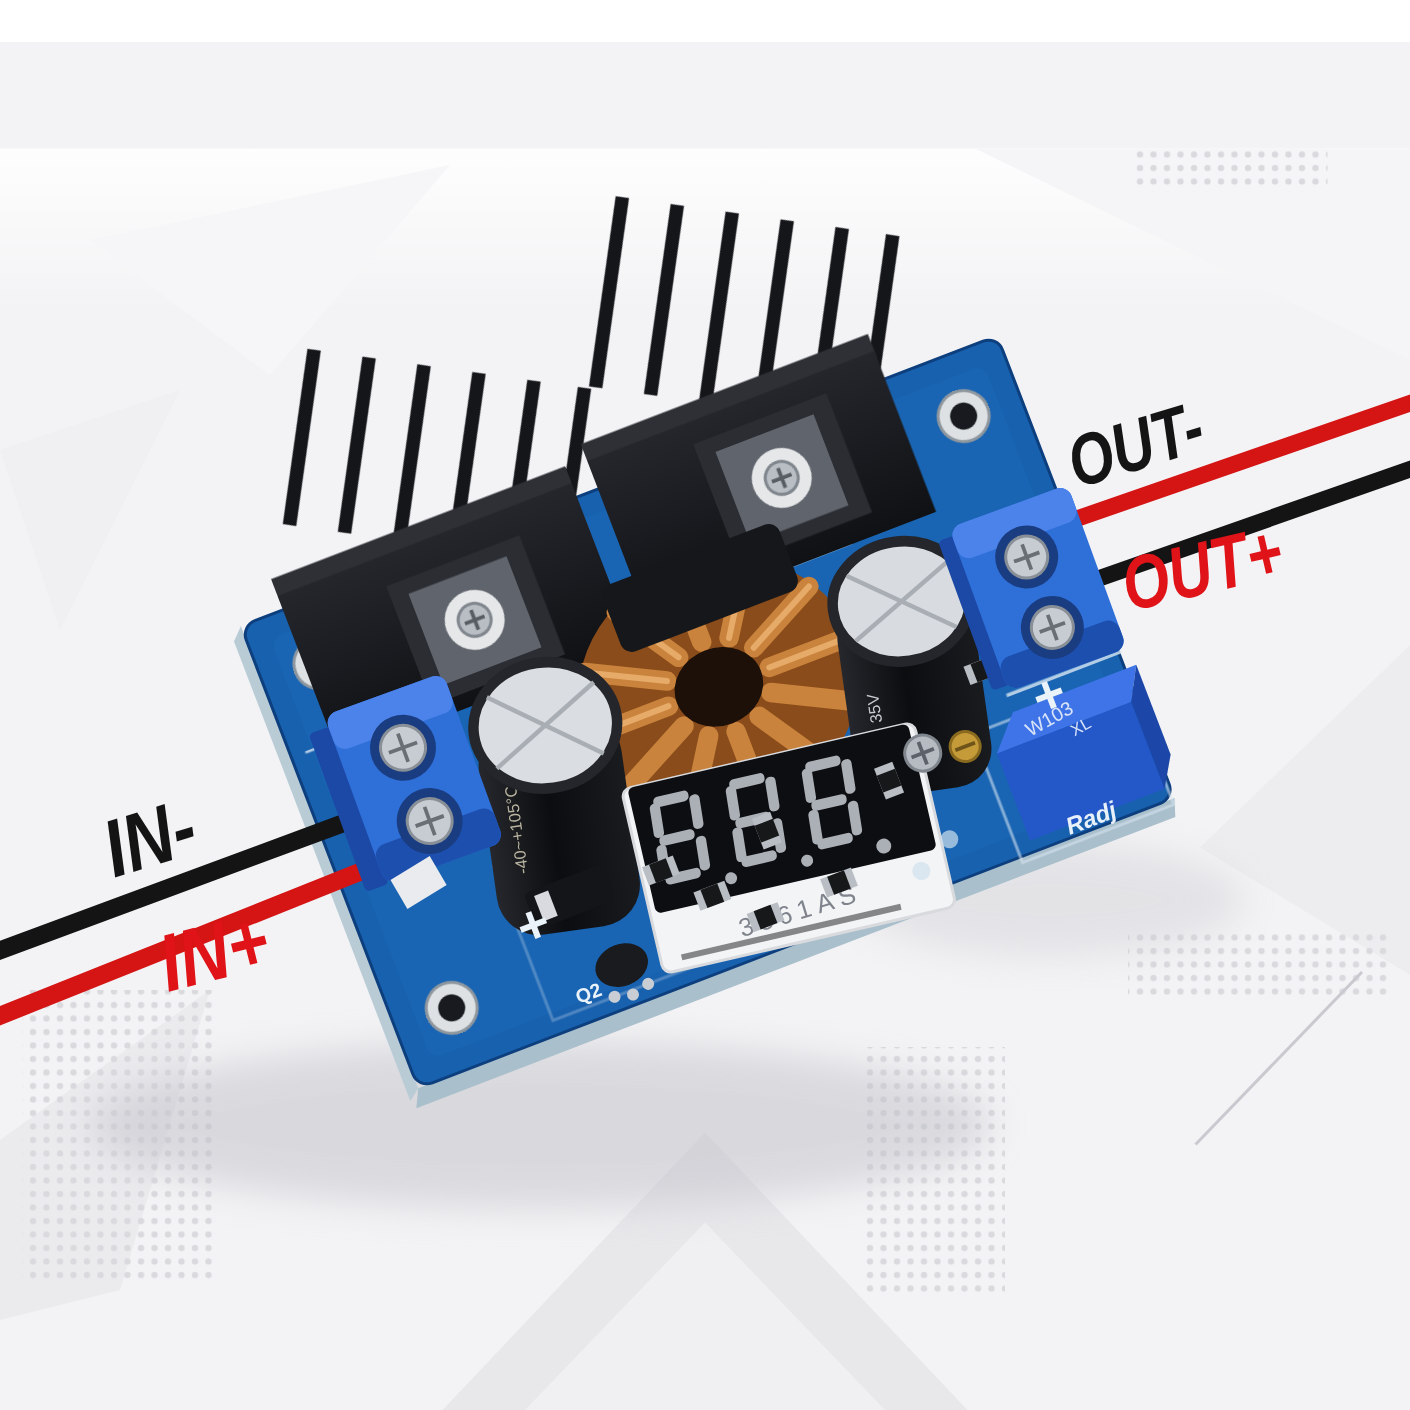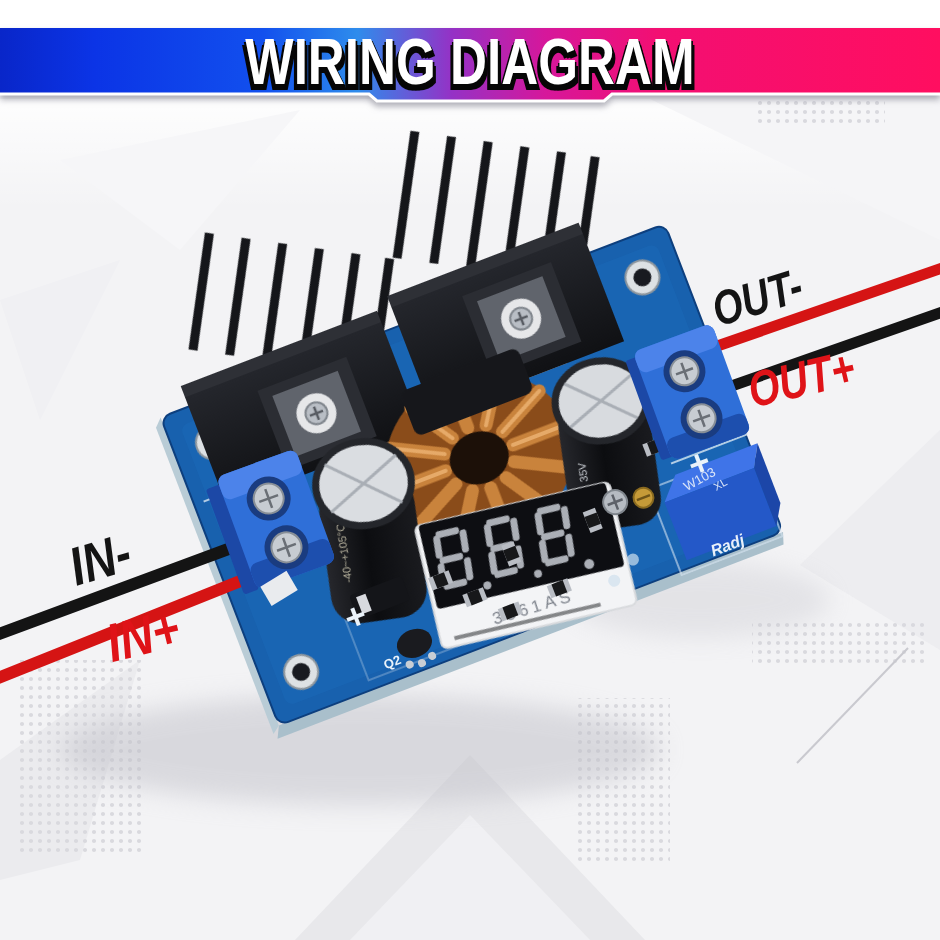--- a/index.html
+++ b/index.html
@@ -288,37 +288,18 @@
       <rect x="650" y="334" width="84" height="24" rx="8" fill="#4c83ea"></rect>
       <rect x="650" y="428" width="84" height="22" rx="8" fill="#1d4fae"></rect>
       <circle cx="692" cy="370" r="21" fill="#1a3c80"></circle>
         <circle cx="692" cy="420" r="21" fill="#1a3c80"></circle>
       <circle cx="692" cy="370" r="14" fill="#c7ccd2" stroke="#888f97" stroke-width="2"></circle>
       <circle cx="692" cy="420" r="14" fill="#c7ccd2" stroke="#888f97" stroke-width="2"></circle>
       <path d="M683,370 h18 M692,361 v18 M683,420 h18 M692,411 v18" stroke="#6a6f76" stroke-width="2.5"></path>
     </g>
   </svg>
 
-  <div class="banner">
-    <svg width="940" height="80" viewBox="0 0 940 80">
-      <defs>
-        <linearGradient id="bannerGrad" x1="0" y1="0" x2="1" y2="0">
-          <stop offset="0" stop-color="#0926c9"></stop>
-          <stop offset="0.10" stop-color="#0b34e6"></stop>
-          <stop offset="0.28" stop-color="#1250ee"></stop>
-          <stop offset="0.38" stop-color="#2e8cec"></stop>
-          <stop offset="0.48" stop-color="#9432c6"></stop>
-          <stop offset="0.58" stop-color="#d6179b"></stop>
-          <stop offset="0.70" stop-color="#f30f72"></stop>
-          <stop offset="1" stop-color="#ff0e60"></stop>
-        </linearGradient>
-      </defs>
-      <path d="M0,0 H940 V65 H612 L604,72 H377 L369,65 H0 Z" fill="url(#bannerGrad)"></path>
-      <path d="M0,66 H369 L377,73 H604 L612,66 H940" stroke="#ffffff" stroke-width="3" fill="none"></path>
-    </svg>
-    <div class="banner-title">WIRING DIAGRAM</div>
-  </div>
 
   <div class="lbl lbl-in-neg" style="color:#141414">IN-</div>
   <div class="lbl lbl-in-pos" style="color:#df1318">IN+</div>
   <div class="lbl lbl-out-neg" style="color:#141414">OUT-</div>
   <div class="lbl lbl-out-pos" style="color:#df1318">OUT+</div>
 </div>
 
 </body></html>

